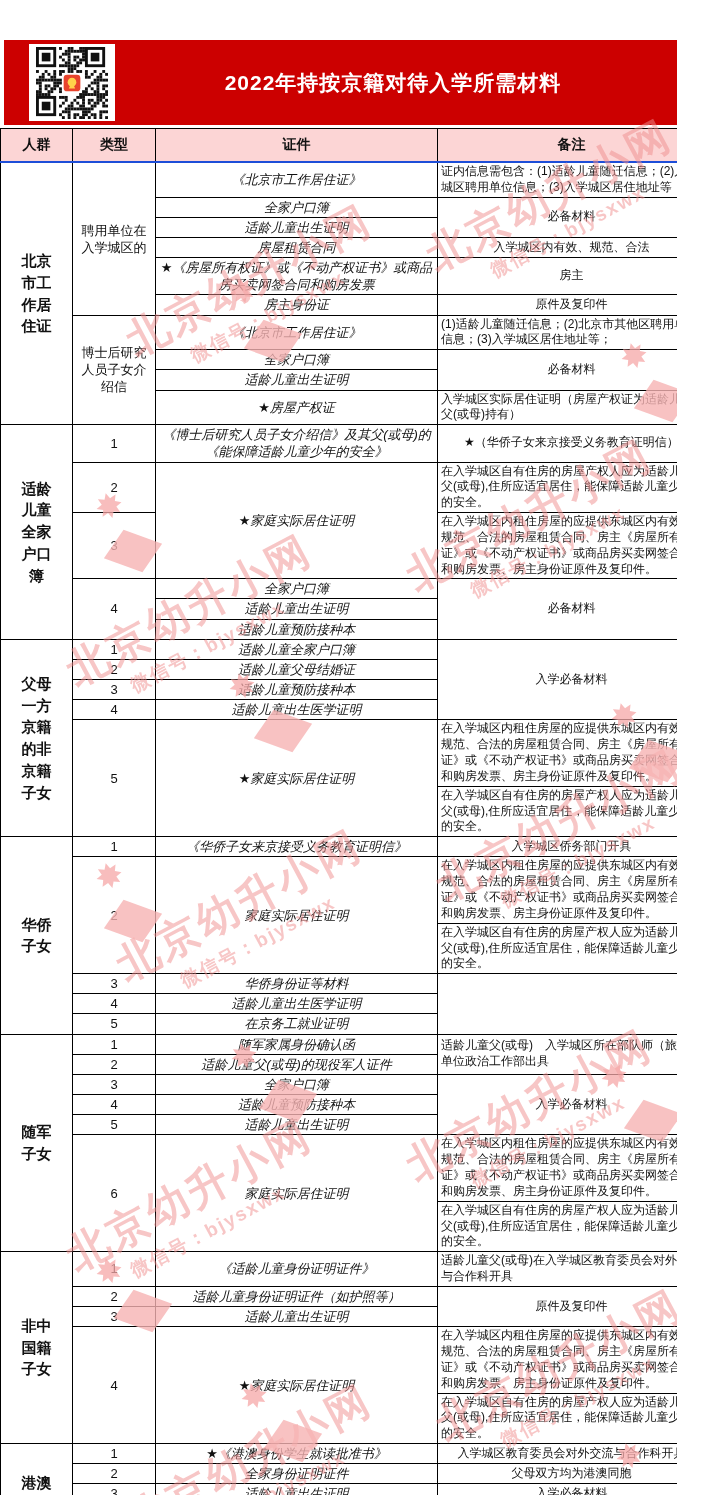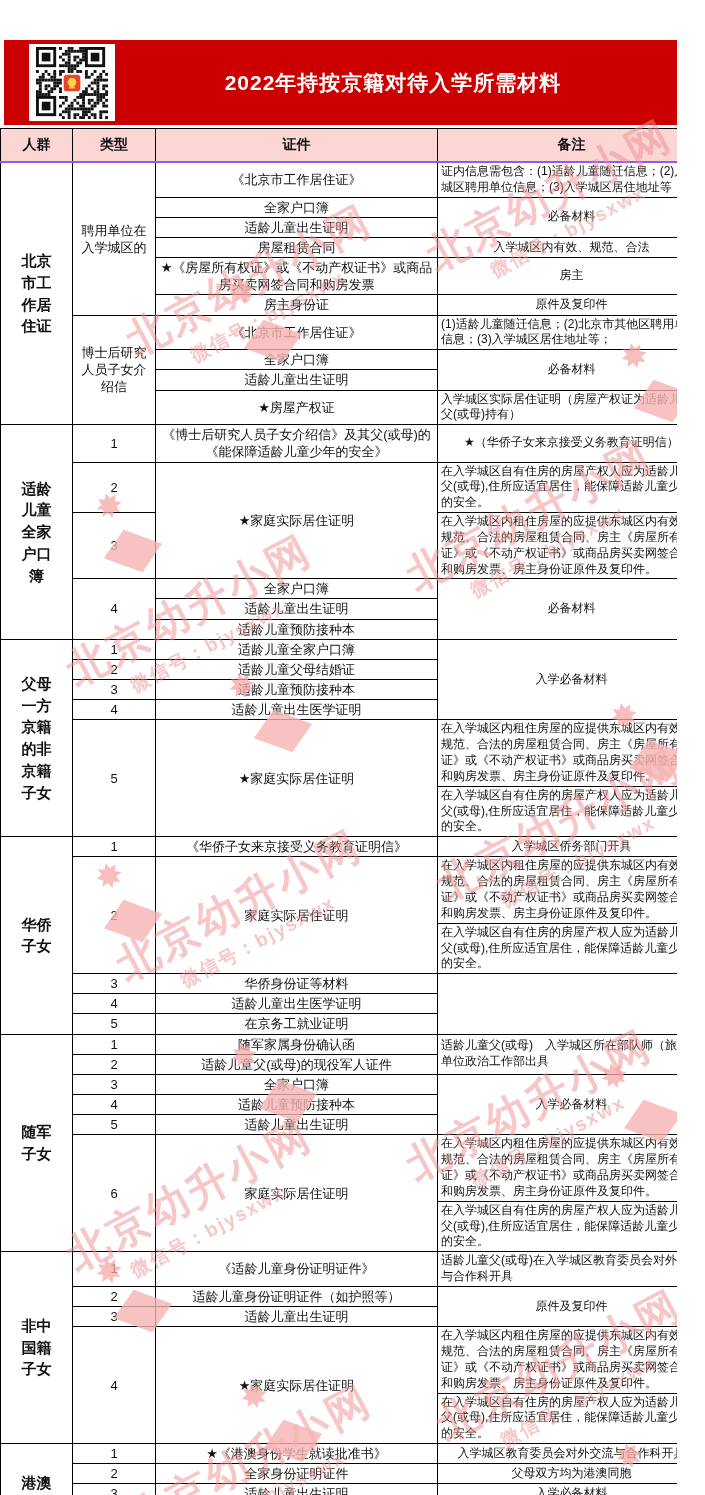--- a/index.html
+++ b/index.html
@@ -20,26 +20,26 @@
   .wm .l1{font-size:42px;letter-spacing:3px;display:block;}
   .wm .l2{font-size:19px;letter-spacing:2px;display:block;}
   .wm-star{position:absolute;color:#f6a8a8;opacity:.75;font-size:34px;transform:rotate(-15deg);}
   .wm-ribbon{position:absolute;width:46px;height:30px;background:#f6b3b3;opacity:.8;transform:skew(-20deg) rotate(18deg);}
 
   
   table.main{position:absolute;top:92px;left:0;width:705px;border-collapse:collapse;table-layout:fixed;z-index:2;}
   col.c-group{width:72px;} col.c-type{width:83px;} col.c-doc{width:282px;} col.c-remark{width:268px;}
   th,td{border:1px solid #000;}
   th{background:#fcd5d5;font-size:14px;font-weight:bold;height:30px;color:#111;}
-  thead th{border-bottom:2px solid #8b5cf6;}
+  thead th{border-bottom:2px solid #1d4ed8;}
   tr{height:19px;}
   td{font-size:12px;line-height:1.32;padding:1px 3px;text-align:center;vertical-align:middle;color:#111;word-break:break-all;}
   td.group{font-weight:bold;font-size:15px;line-height:1.45;padding:1px 14px;}
   td.type{font-size:13px;}
-  td.doc{font-size:13px;}
+  td.doc{font-size:13px;font-style:italic;}
   td.remark{font-size:12px;}
   td.left{text-align:left;}
 </style>
 </head>
 <body>
 
 <div class="page">
 
   <div class="banner">
     <div class="qr-wrap">

